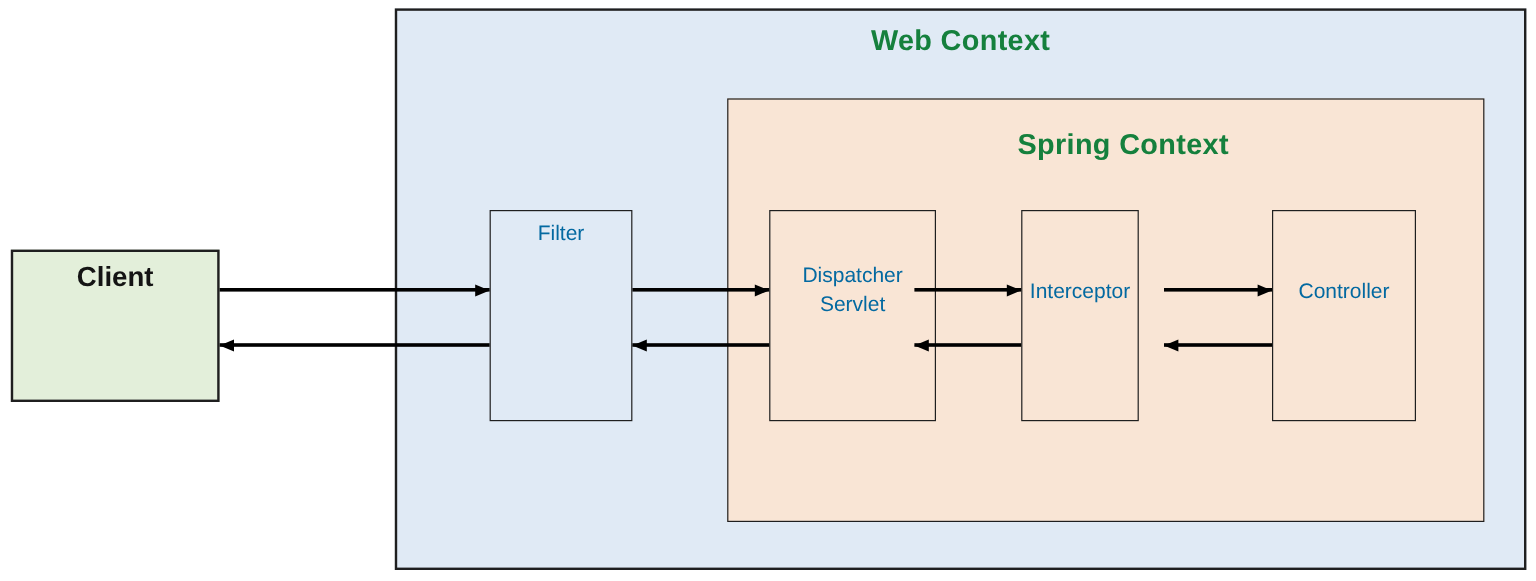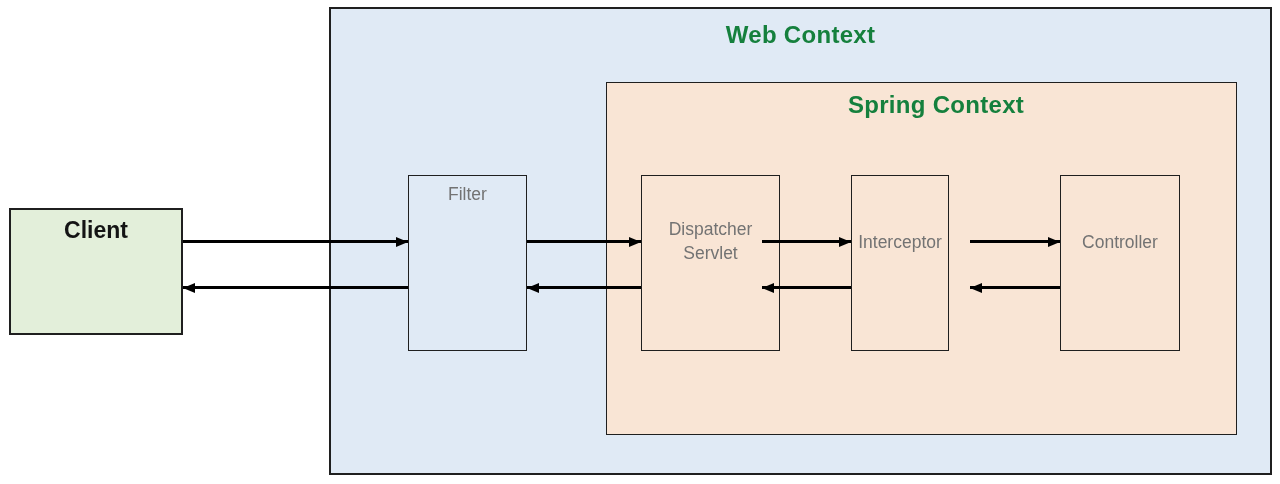--- a/index.html
+++ b/index.html
@@ -32,21 +32,21 @@
   .container-title {
     position: absolute;
     left: 0; right: 0;
     text-align: center;
     font-weight: bold;
     font-size: 24px;
     color: #15803d;
     letter-spacing: 0.3px;
   }
   .web-context .container-title { top: 12px; }
-  .spring-context .container-title { top: 8px; margin-left: 29px; }
+  .spring-context .container-title { top: 24px; margin-left: 29px; }
   
   .client {
     left: 9px; top: 208px; width: 174px; height: 127px;
     border-width: 2px;
   }
   .client .client-label {
     position: absolute;
     left: 0; right: 0; top: 7px;
     text-align: center;
     font-weight: bold;
@@ -64,21 +64,21 @@
   .filter      { left: 408px;  width: 119px; }
   .dispatcher  { left: 641px;  width: 139px; }
   .interceptor { left: 851px;  width: 98px; }
   .controller  { left: 1060px; width: 120px; }
   .node-label {
     position: absolute;
     left: 2px; right: 2px;
     text-align: center;
     font-size: 17.5px;
     line-height: 24px;
-    color: #737373;
+    color: #0369a1;
   }
   .filter .node-label      { top: 6px;  }
   .dispatcher .node-label  { top: 41px; }
   .interceptor .node-label { top: 54px; }
   .controller .node-label  { top: 54px; text-align: center; }
   
   .arrow {
     position: absolute;
     height: 3px;
     background: #000000;

